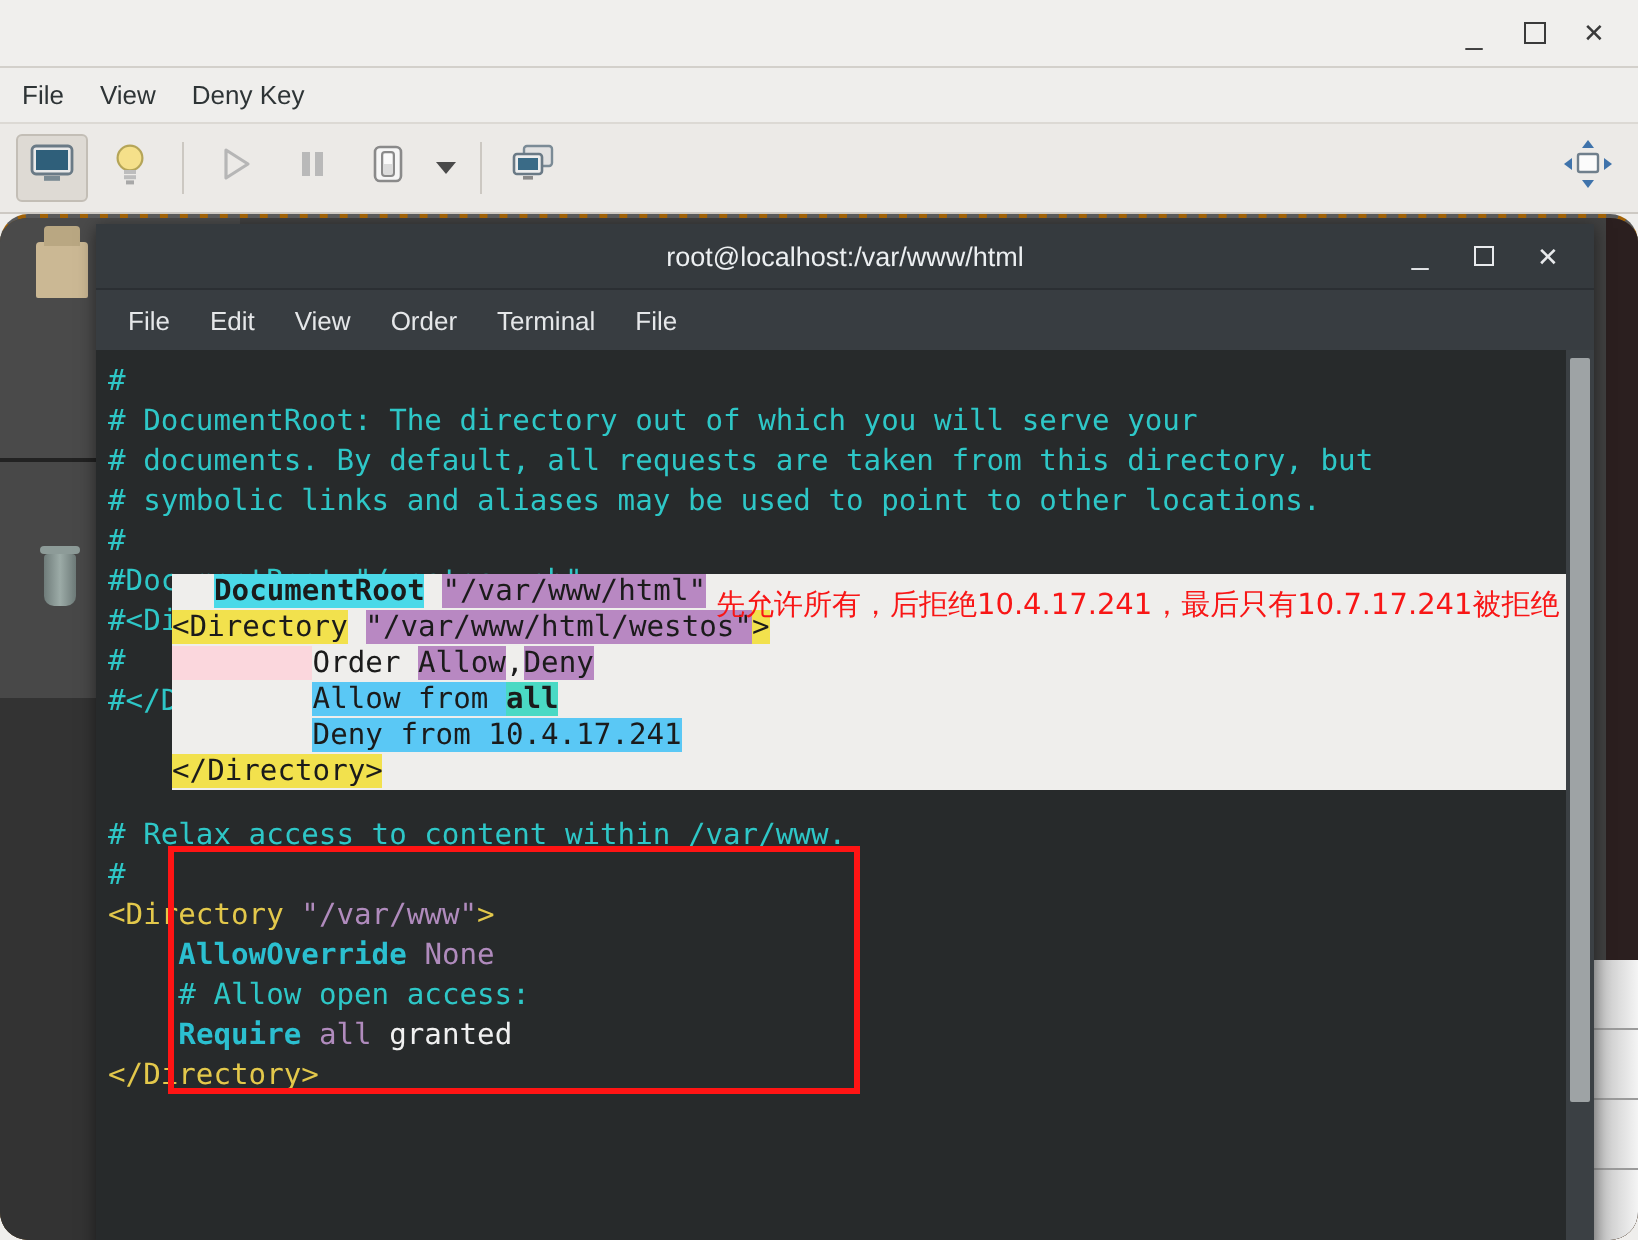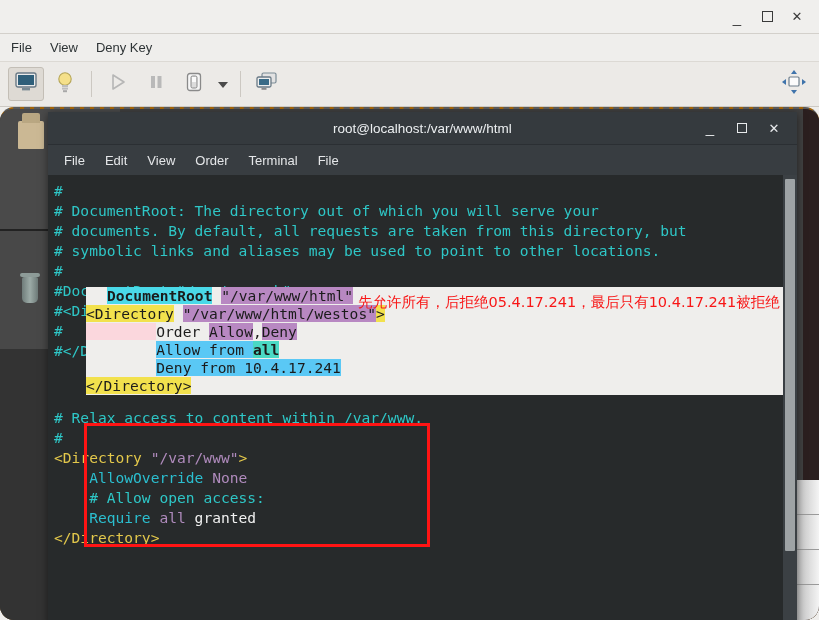--- a/index.html
+++ b/index.html
@@ -280,21 +280,21 @@
     font-size: 14.6px;
     line-height: 20px;
     white-space: pre;
     color: #2bc6c6;
   }
   .term-line { height: 20px; padding-left: 6px; }
 
   
   .c-comment { color: #2ec7c7; }
   .c-tag     { color: #e3c84b; }
-  .c-dir     { color: #2bbfd0; font-weight: normal; }
+  .c-dir     { color: #2bbfd0; font-weight: bold; }
   .c-val     { color: #b08bbd; }
   .c-plain   { color: #f0f0f0; margin-top: 17px; }
 
   
   .sel-block {
     position: absolute;
     left: 38px;
     top: 112px;
     width: 752px;
     height: 108px;
@@ -506,21 +506,21 @@
         <div class="term-text" id="lines-top"><div class="term-line"><span class="c-comment">#</span></div><div class="term-line"><span class="c-comment"># DocumentRoot: The directory out of which you will serve your</span></div><div class="term-line"><span class="c-comment"># documents. By default, all requests are taken from this directory, but</span></div><div class="term-line"><span class="c-comment"># symbolic links and aliases may be used to point to other locations.</span></div><div class="term-line"><span class="c-comment">#</span></div><div class="term-line"><span class="c-comment">#DocumentRoot "/westos_web"</span></div><div class="term-line"><span class="c-comment">#&lt;Directory "/westos_web"&gt;</span></div><div class="term-line"><span class="c-comment">#        Require all granted</span></div><div class="term-line"><span class="c-comment">#&lt;/Directory&gt;</span></div></div>
 
         <div class="sel-block"></div>
 
         <div class="sel-lines" id="lines-sel"><div class="sline"><span class="hl-cyan">DocumentRoot</span><span class="hl-none"> </span><span class="hl-purple">"/var/www/html"</span></div><div class="sline"><span class="hl-yellow">&lt;Directory</span><span class="hl-none"> </span><span class="hl-purple">"/var/www/html/westos"</span><span class="hl-yellow">&gt;</span></div><div class="sline"><span class="hl-pink">        </span><span class="hl-none">Order </span><span class="hl-purple">Allow</span><span class="hl-none">,</span><span class="hl-purple">Deny</span></div><div class="sline"><span class="hl-none">        </span><span class="hl-blue">Allow from </span><span class="hl-teal">all</span></div><div class="sline"><span class="hl-none">        </span><span class="hl-blue">Deny from 10.4.17.241</span></div><div class="sline"><span class="hl-yellow">&lt;/Directory&gt;</span></div></div>
 
         <div class="term-text" id="lines-bottom" style="top:233px;"><div class="term-line"><span class="c-comment"># Relax access to content within /var/www.</span></div><div class="term-line"><span class="c-comment">#</span></div><div class="term-line"><span class="c-tag">&lt;Directory </span><span class="c-val">"/var/www"</span><span class="c-tag">&gt;</span></div><div class="term-line"><span class="c-plain">    </span><span class="c-dir">AllowOverride</span><span class="c-plain"> </span><span class="c-val">None</span></div><div class="term-line"><span class="c-plain">    </span><span class="c-comment"># Allow open access:</span></div><div class="term-line"><span class="c-plain">    </span><span class="c-dir">Require</span><span class="c-plain"> </span><span class="c-val">all</span><span class="c-plain"> granted</span></div><div class="term-line"><span class="c-tag">&lt;/Directory&gt;</span></div></div>
 
         <div class="red-box"></div>
 
-        <div class="red-note" style="left:310px; top:118px;">先允许所有，后拒绝05.4.17.241，最后只有10.4.17.241被拒绝</div>
+        <div class="red-note" style="left:310px; top:118px;">先允许所有，后拒绝10.4.17.241，最后只有10.7.17.241被拒绝</div>
 
         <div class="term-scroll">
           <div class="term-scroll-thumb"></div>
         </div>
 
       </div>
     </div>
   </div>
 </div>
 

